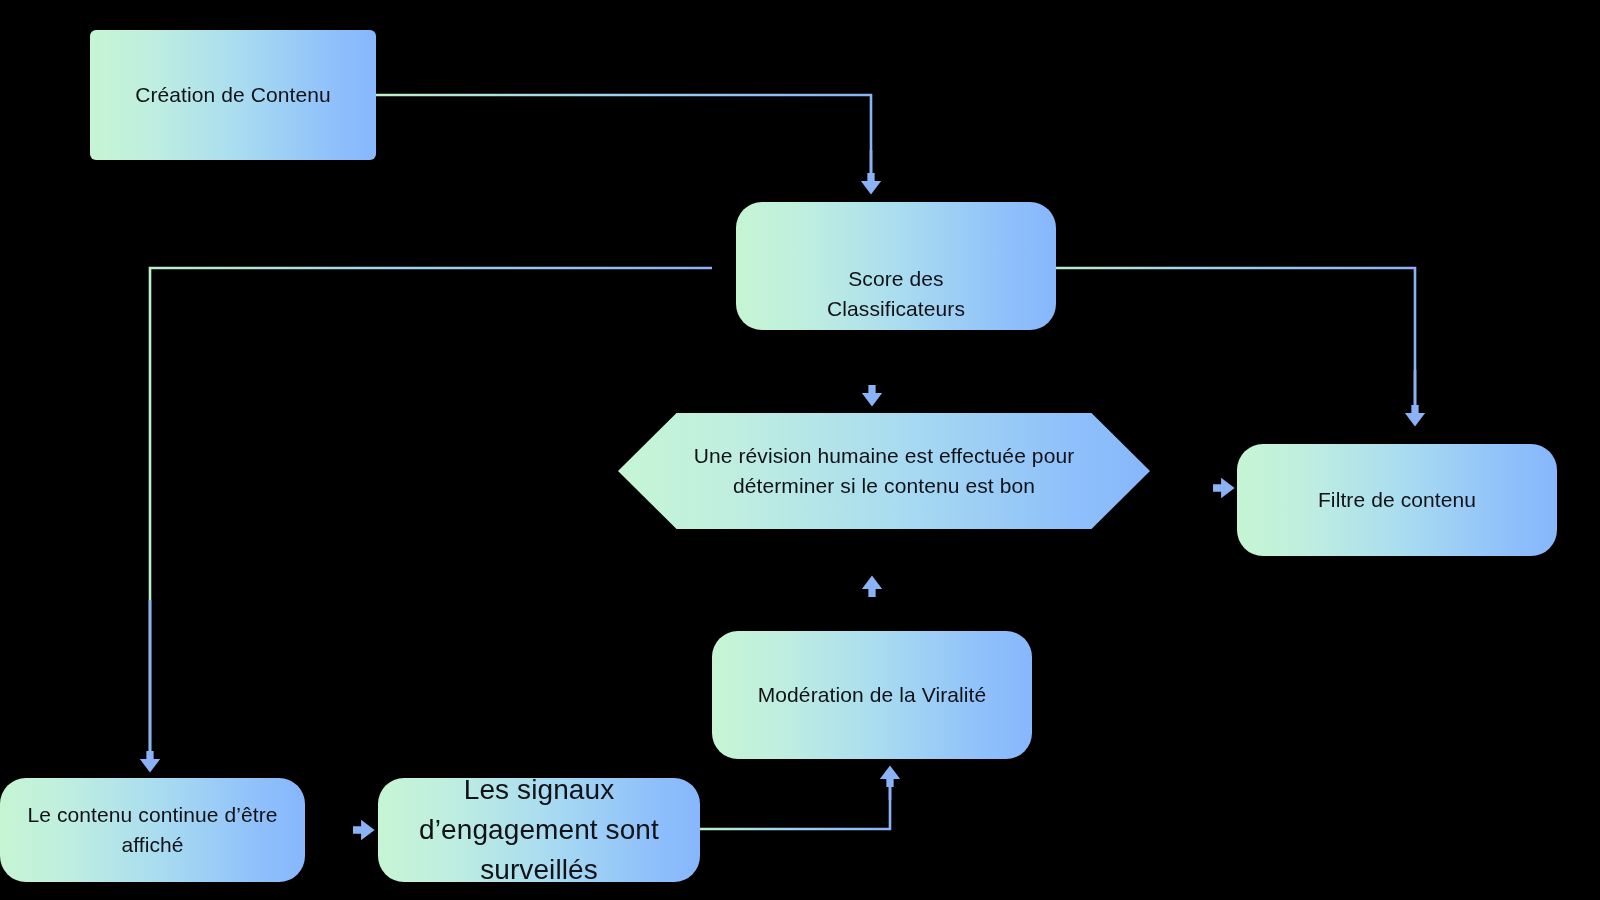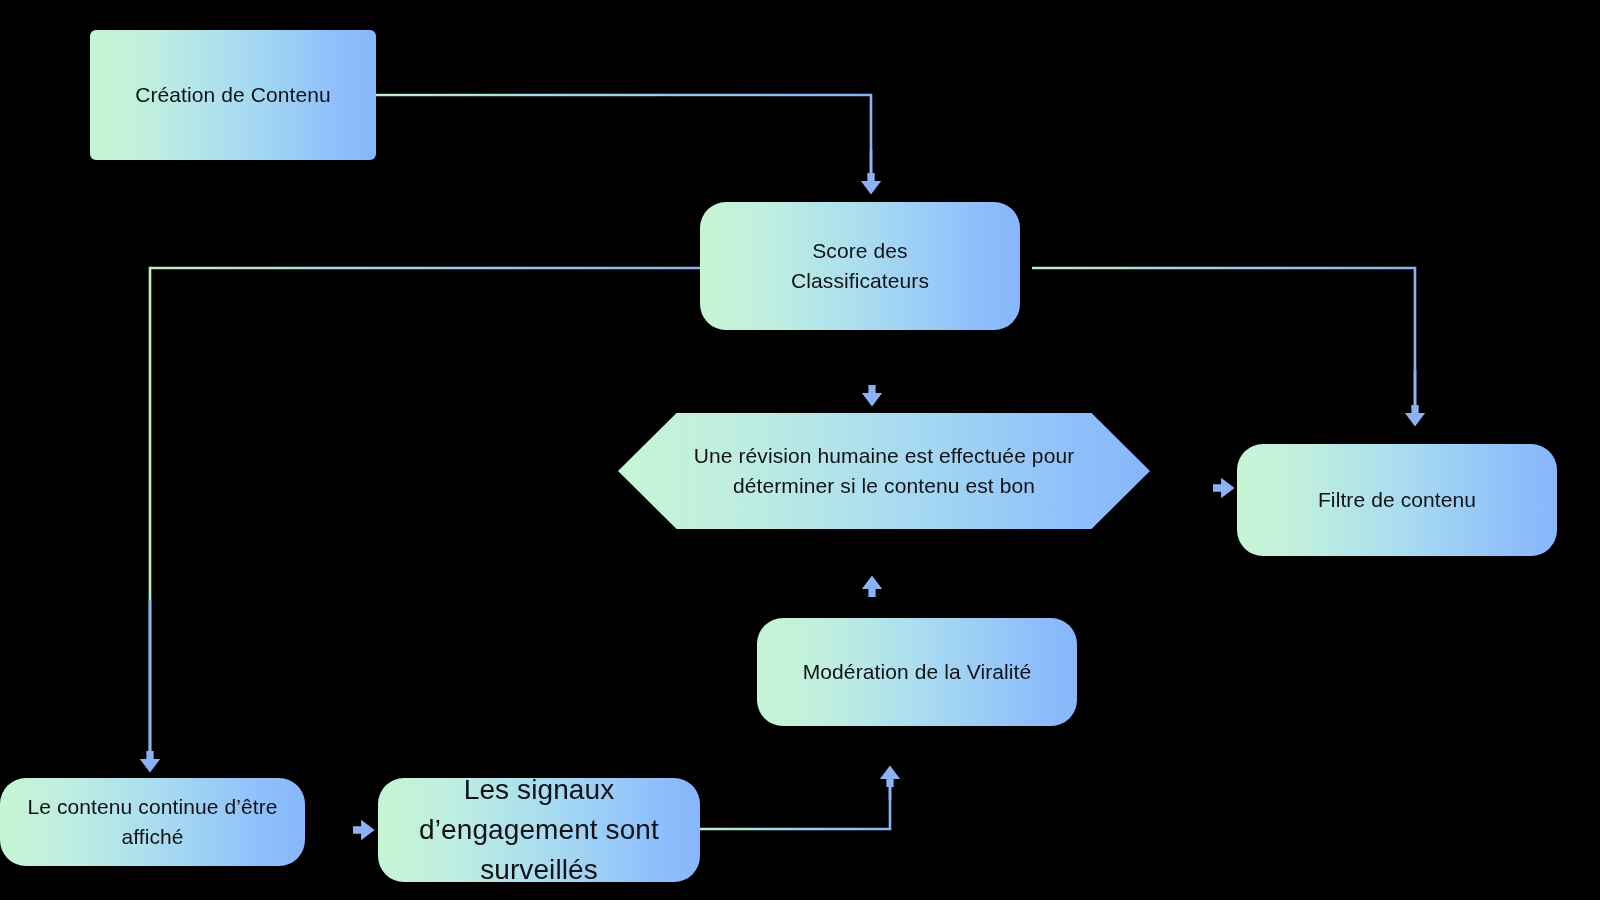--- a/index.html
+++ b/index.html
@@ -119,38 +119,38 @@
 
     <g>
       <path d="M872,633 L872,578" fill="none" stroke="url(#gradVup)" stroke-width="2.6" marker-end="url(#arrowUp)"></path>
     </g>
   </svg>
 
   <div class="node node-rounded" style="left:90px; top:30px; width:286px; height:130px;border-radius:6px;">
     <span class="node-label">Création de Contenu</span>
   </div>
 
-  <div class="node node-rounded" style="left:700px; top:202px; width:320px; height:128px;">
+  <div class="node node-rounded" style="left:736px; top:202px; width:320px; height:128px;align-items:flex-end;">
     <span class="node-label">Score des
 Classificateurs</span>
   </div>
 
   <div class="node node-hex" style="left:618px; top:413px; width:532px; height:116px; padding:19px 72px;">
     <span class="node-label" style="white-space:normal;">Une révision humaine est effectuée pour déterminer si le contenu est bon</span>
   </div>
 
   <div class="node node-rounded" style="left:1237px; top:444px; width:320px; height:112px;">
     <span class="node-label">Filtre de contenu</span>
   </div>
 
-  <div class="node node-rounded" style="left:712px; top:618px; width:320px; height:108px;margin-left:45px;">
+  <div class="node node-rounded" style="left:712px; top:631px; width:320px; height:128px;">
     <span class="node-label">Modération de la Viralité</span>
   </div>
 
-  <div class="node node-rounded" style="left:0px; top:778px; width:305px; height:88px; padding:6px 26px;">
+  <div class="node node-rounded" style="left:0px; top:778px; width:305px; height:104px; padding:6px 26px;">
     <span class="node-label" style="white-space:normal;">Le contenu continue d’être affiché</span>
   </div>
 
   <div class="node node-rounded" style="left:378px; top:778px; width:322px; height:104px; padding:6px 14px; font-size:28px;">
     <span class="node-label" style="white-space:normal;">Les signaux d’engagement sont surveillés</span>
   </div>
 
 </div>
 
 </body></html>

